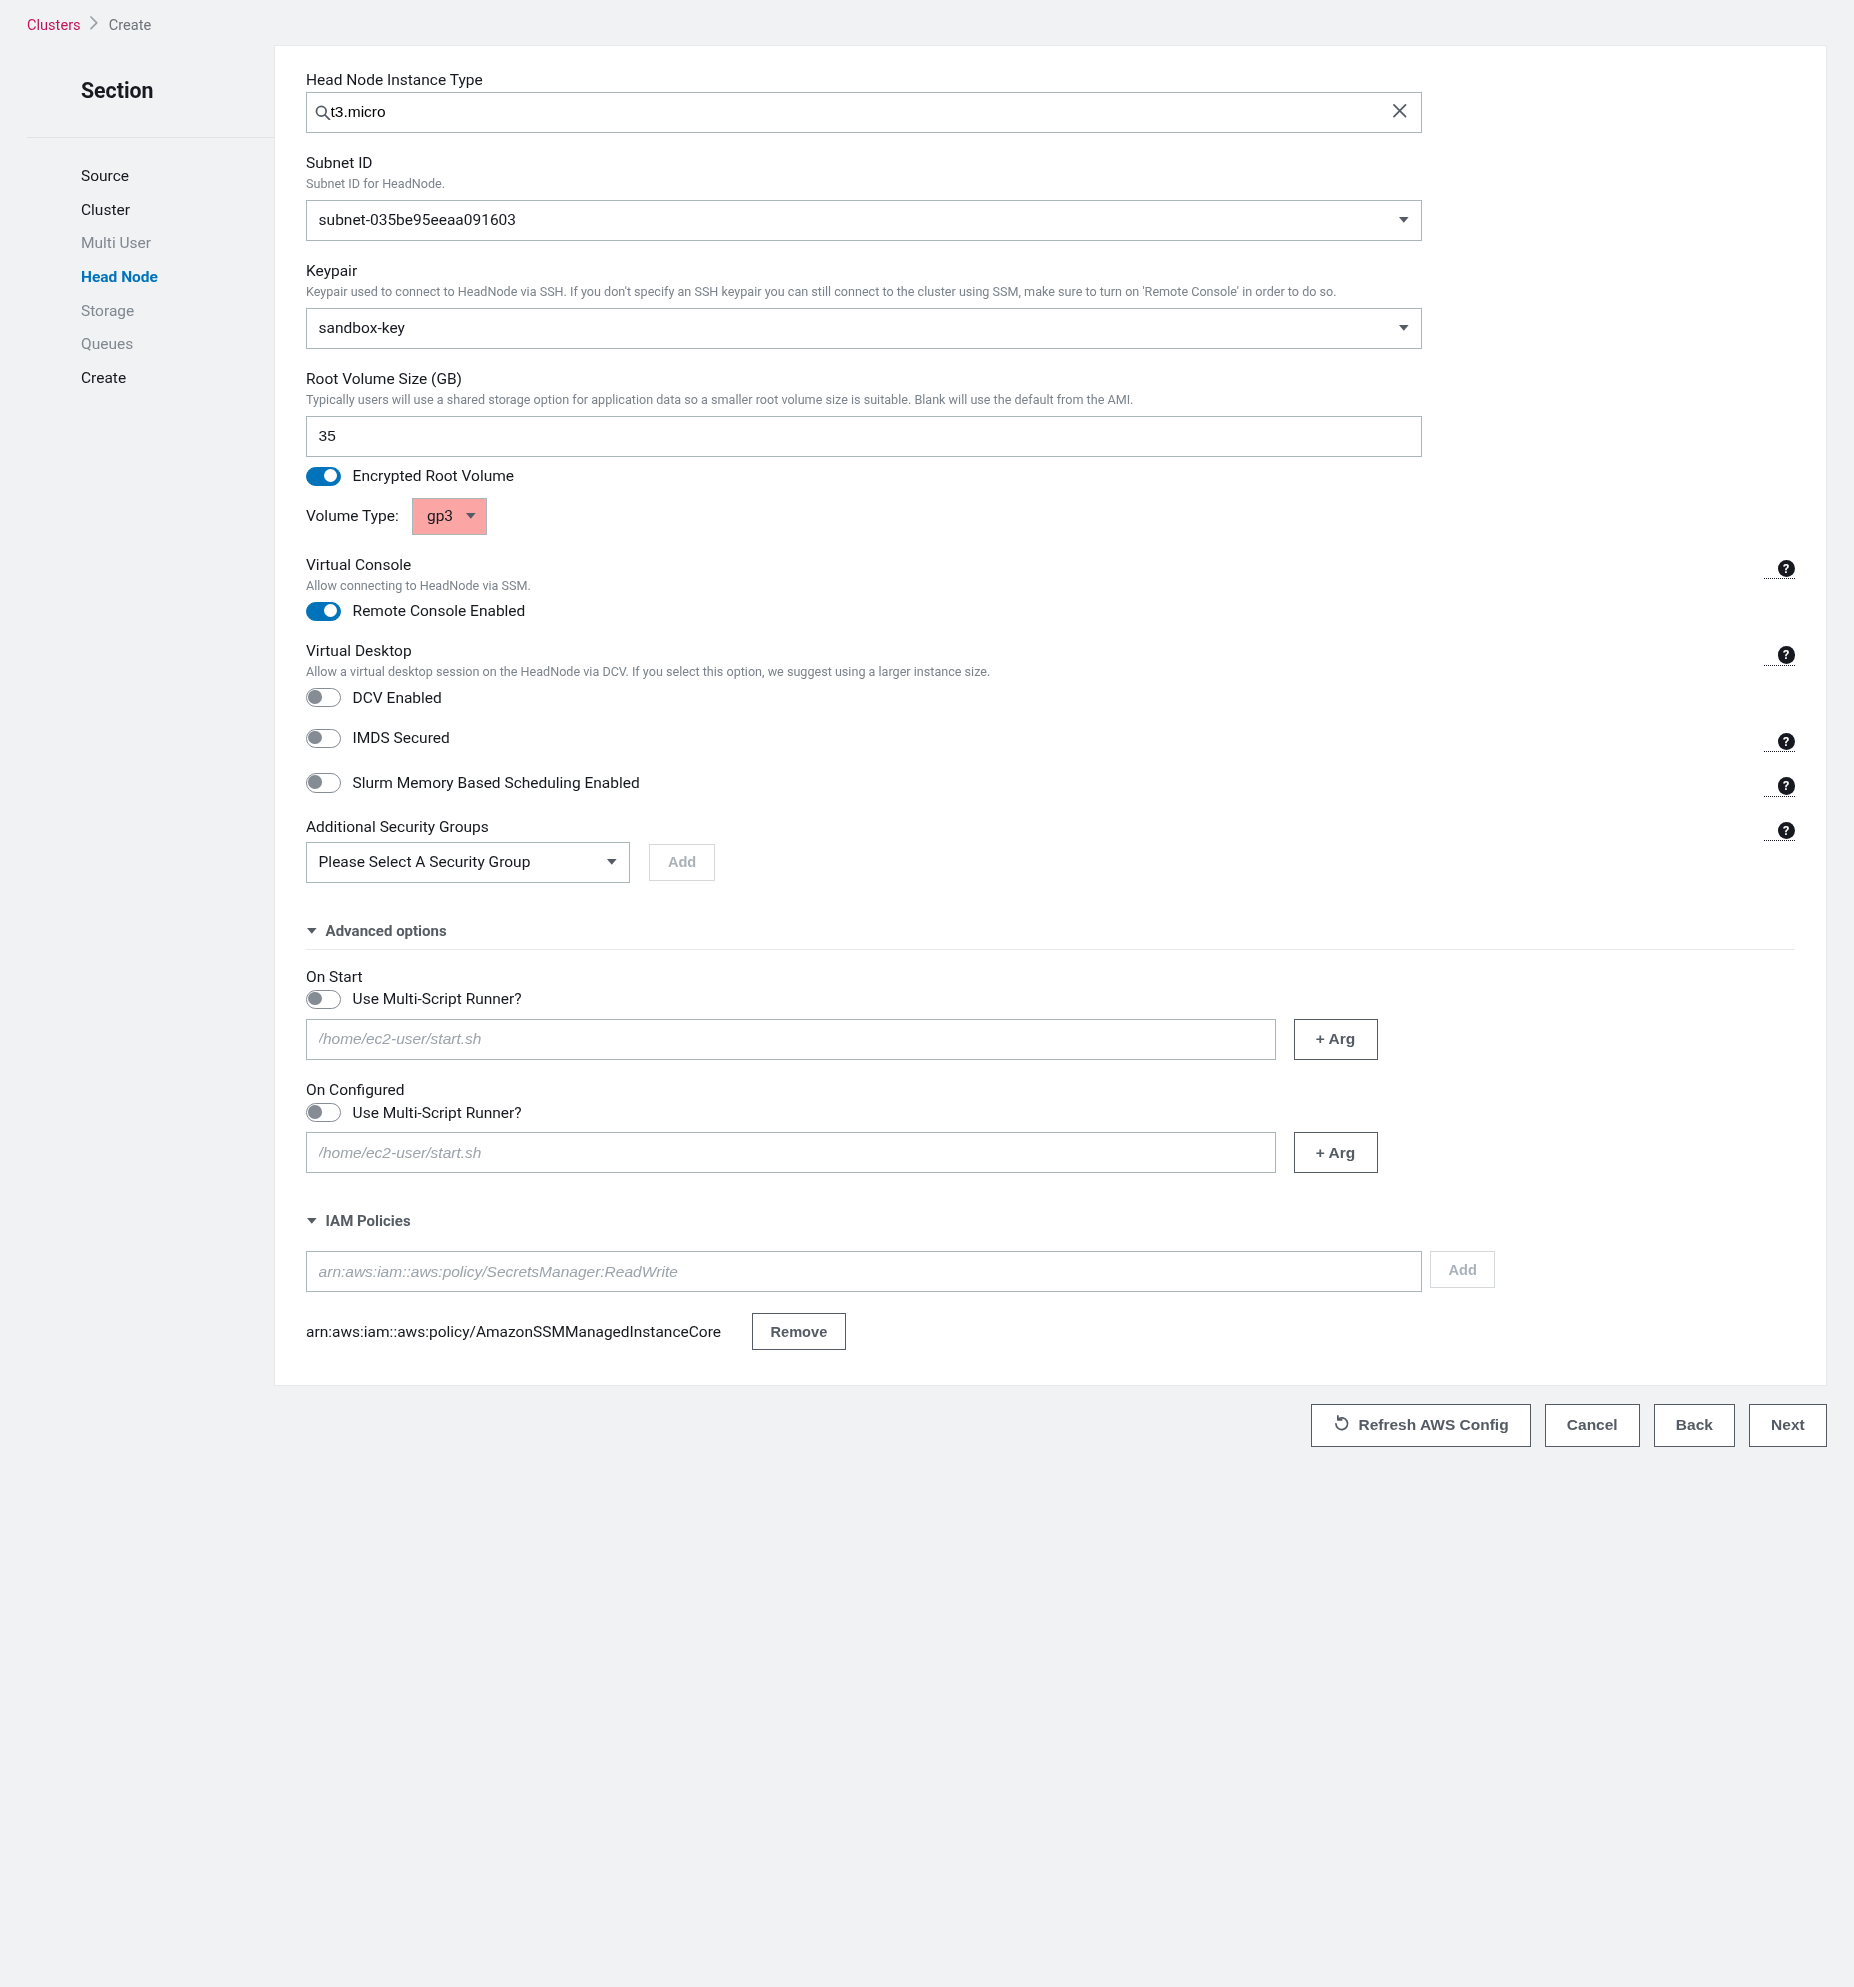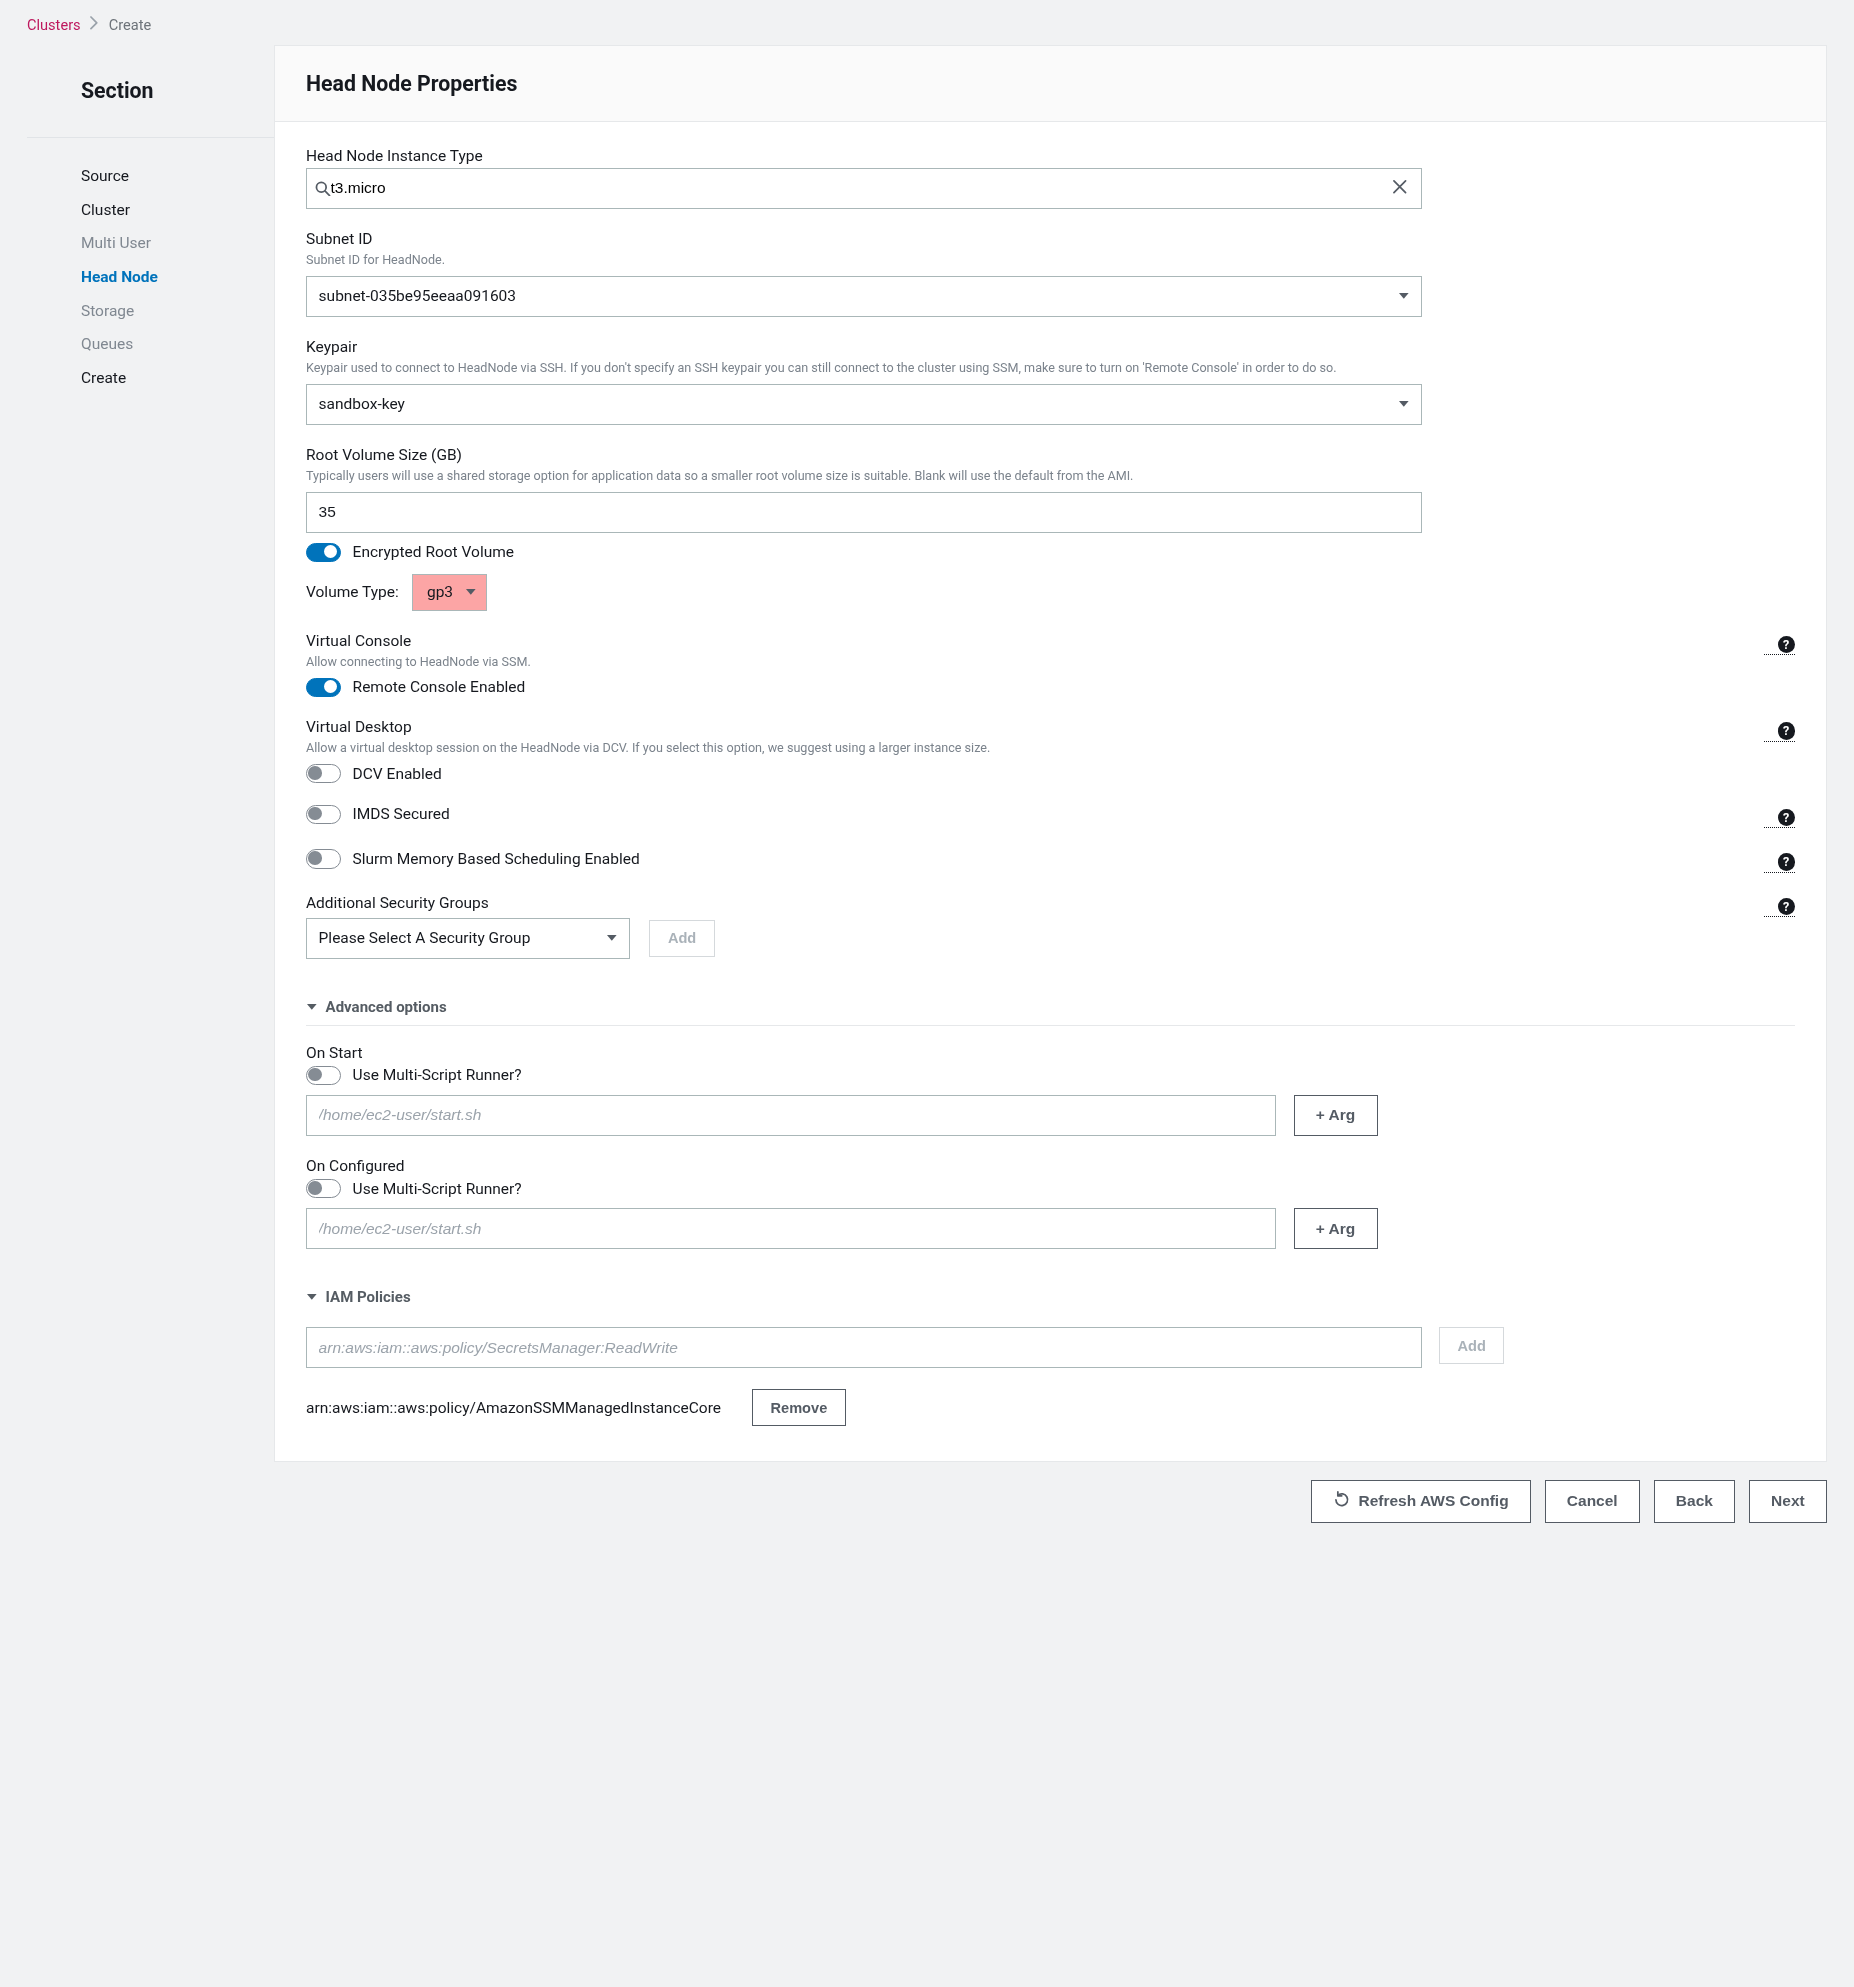--- a/index.html
+++ b/index.html
@@ -92,21 +92,20 @@
         <li>Cluster</li>
         <li class="muted">Multi User</li>
         <li class="active">Head Node</li>
         <li class="muted">Storage</li>
         <li class="muted">Queues</li>
         <li>Create</li>
       </ul>
   </nav>
 
   <section class="panel">
-    <div class="panel-header">Head Node Properties</div>
     <div class="panel-body">
 
       <div class="field">
         <div class="label">Head Node Instance Type</div>
         <div class="search-box">
           <span class="search-icon">
             <svg viewBox="0 0 16 16">
                 <circle cx="6.5" cy="6.5" r="5" stroke="#545b64" stroke-width="1.8" fill="none"></circle>
                 <line x1="10.5" y1="10.5" x2="15" y2="15" stroke="#545b64" stroke-width="1.8" stroke-linecap="round"></line>
               </svg>
@@ -262,21 +261,21 @@
         </div>
       </div>
 
       <div class="expander no-border">
         <svg class="caret-svg" viewBox="0 0 12 12">
             <path d="M1 3 L6 9 L11 3 Z" fill="#555c63"></path>
           </svg>
         <span>IAM Policies</span>
       </div>
 
-      <div class="input-row" style="gap:17px;">
+      <div class="input-row" style="gap:8px;">
         <input type="text" class="text-input iam-input" placeholder="arn:aws:iam::aws:policy/SecretsManager:ReadWrite" style="">
         <button class="btn small disabled">Add</button>
       </div>
       <div class="iam-row" style="margin-top:21.3px;">
         <span>arn:aws:iam::aws:policy/AmazonSSMManagedInstanceCore</span>
         <button class="btn small">Remove</button>
       </div>
 
     </div>
   </section>

